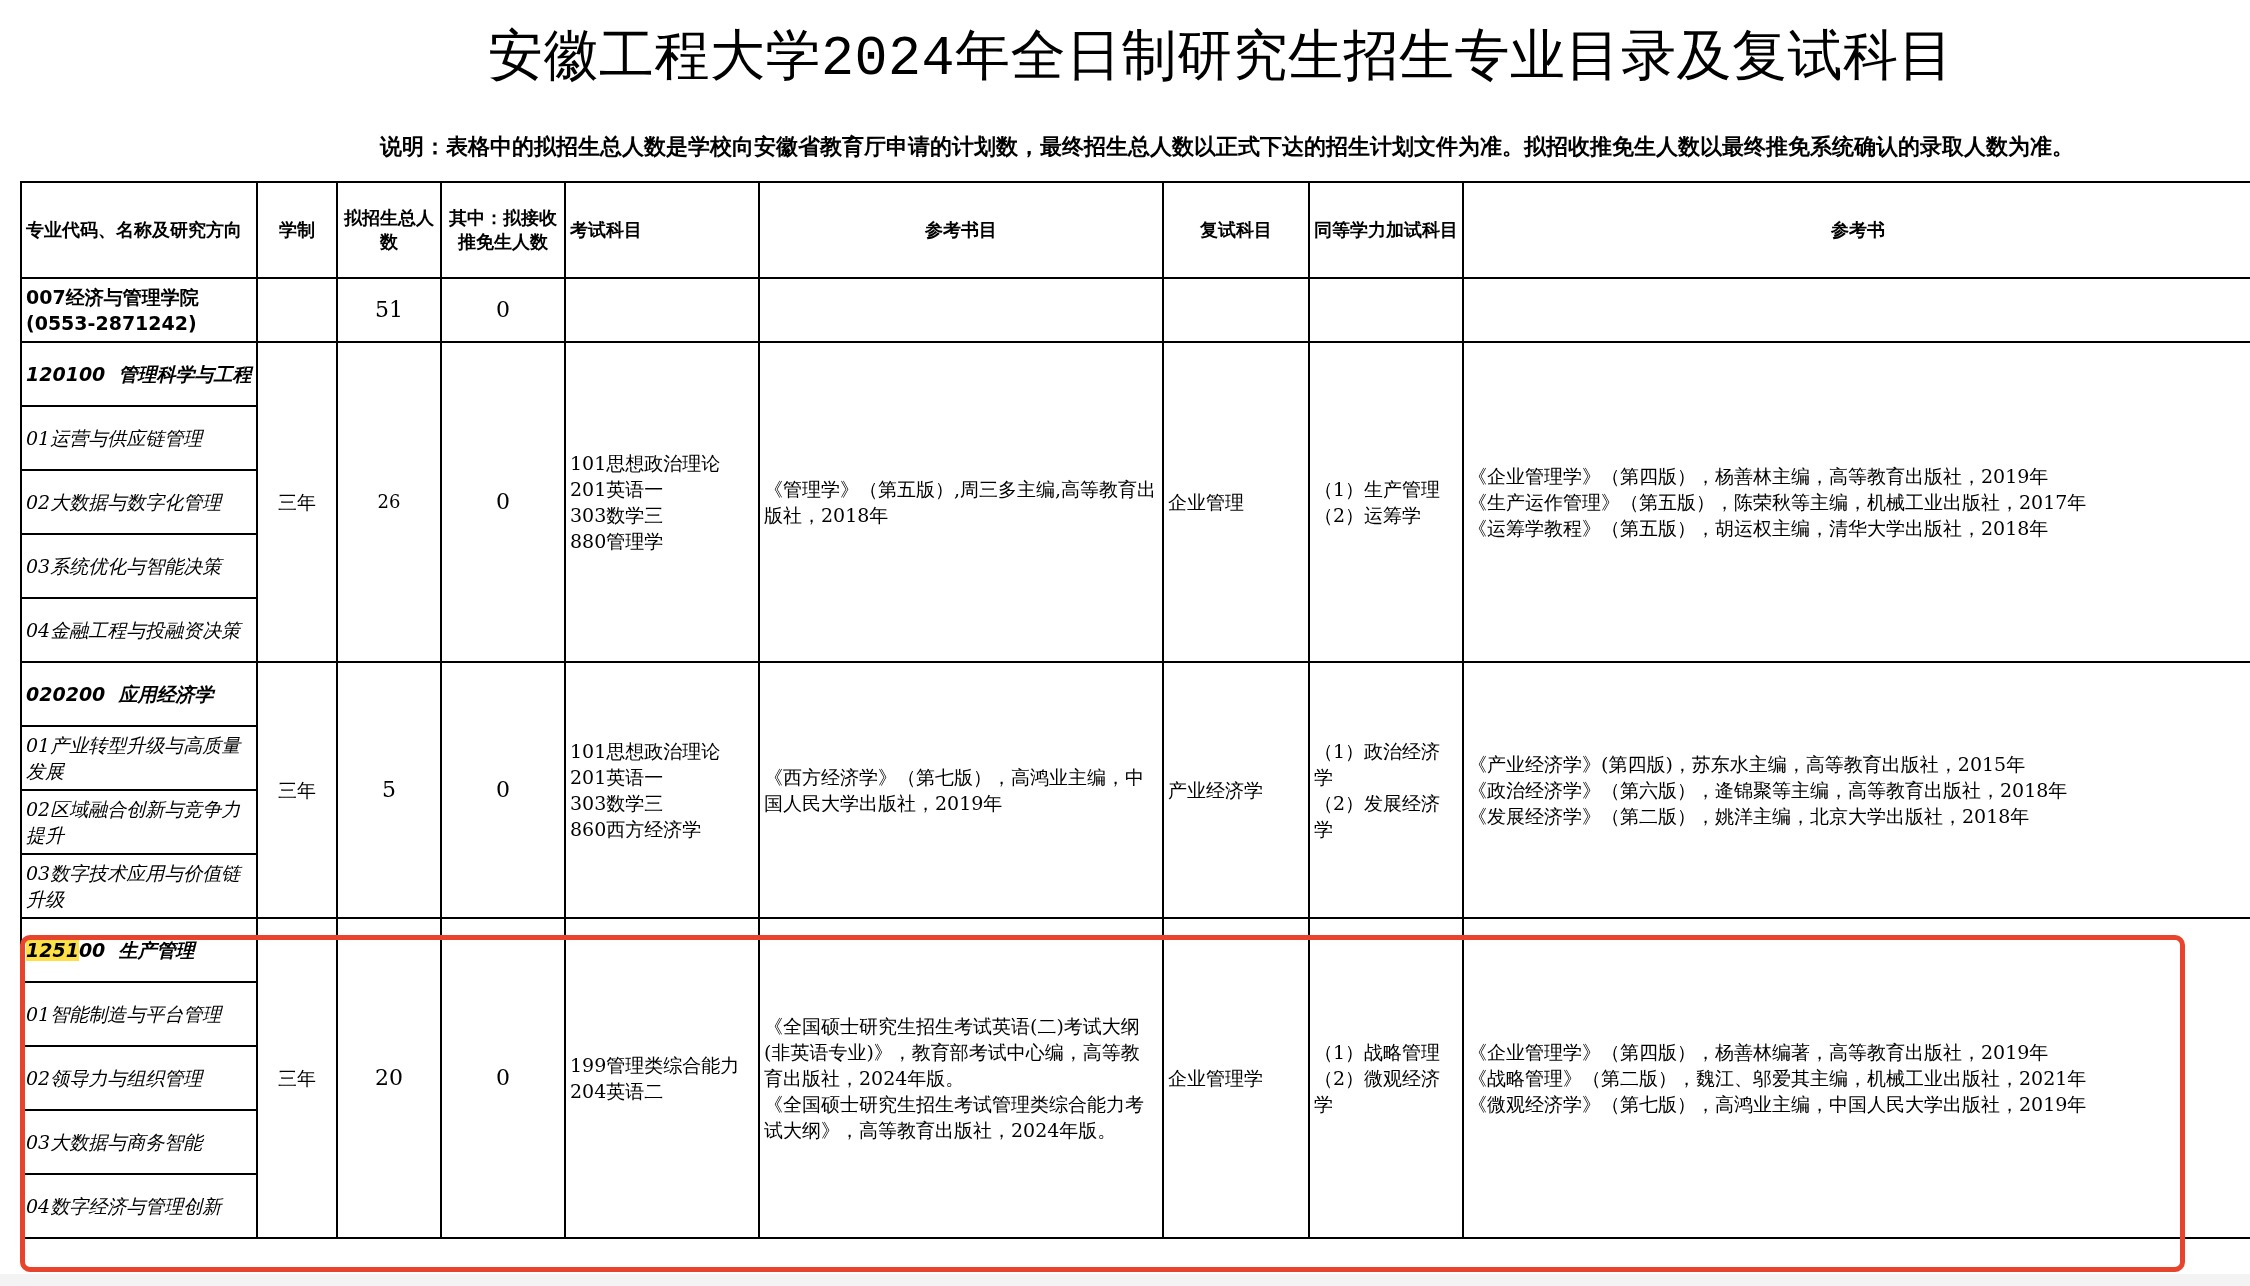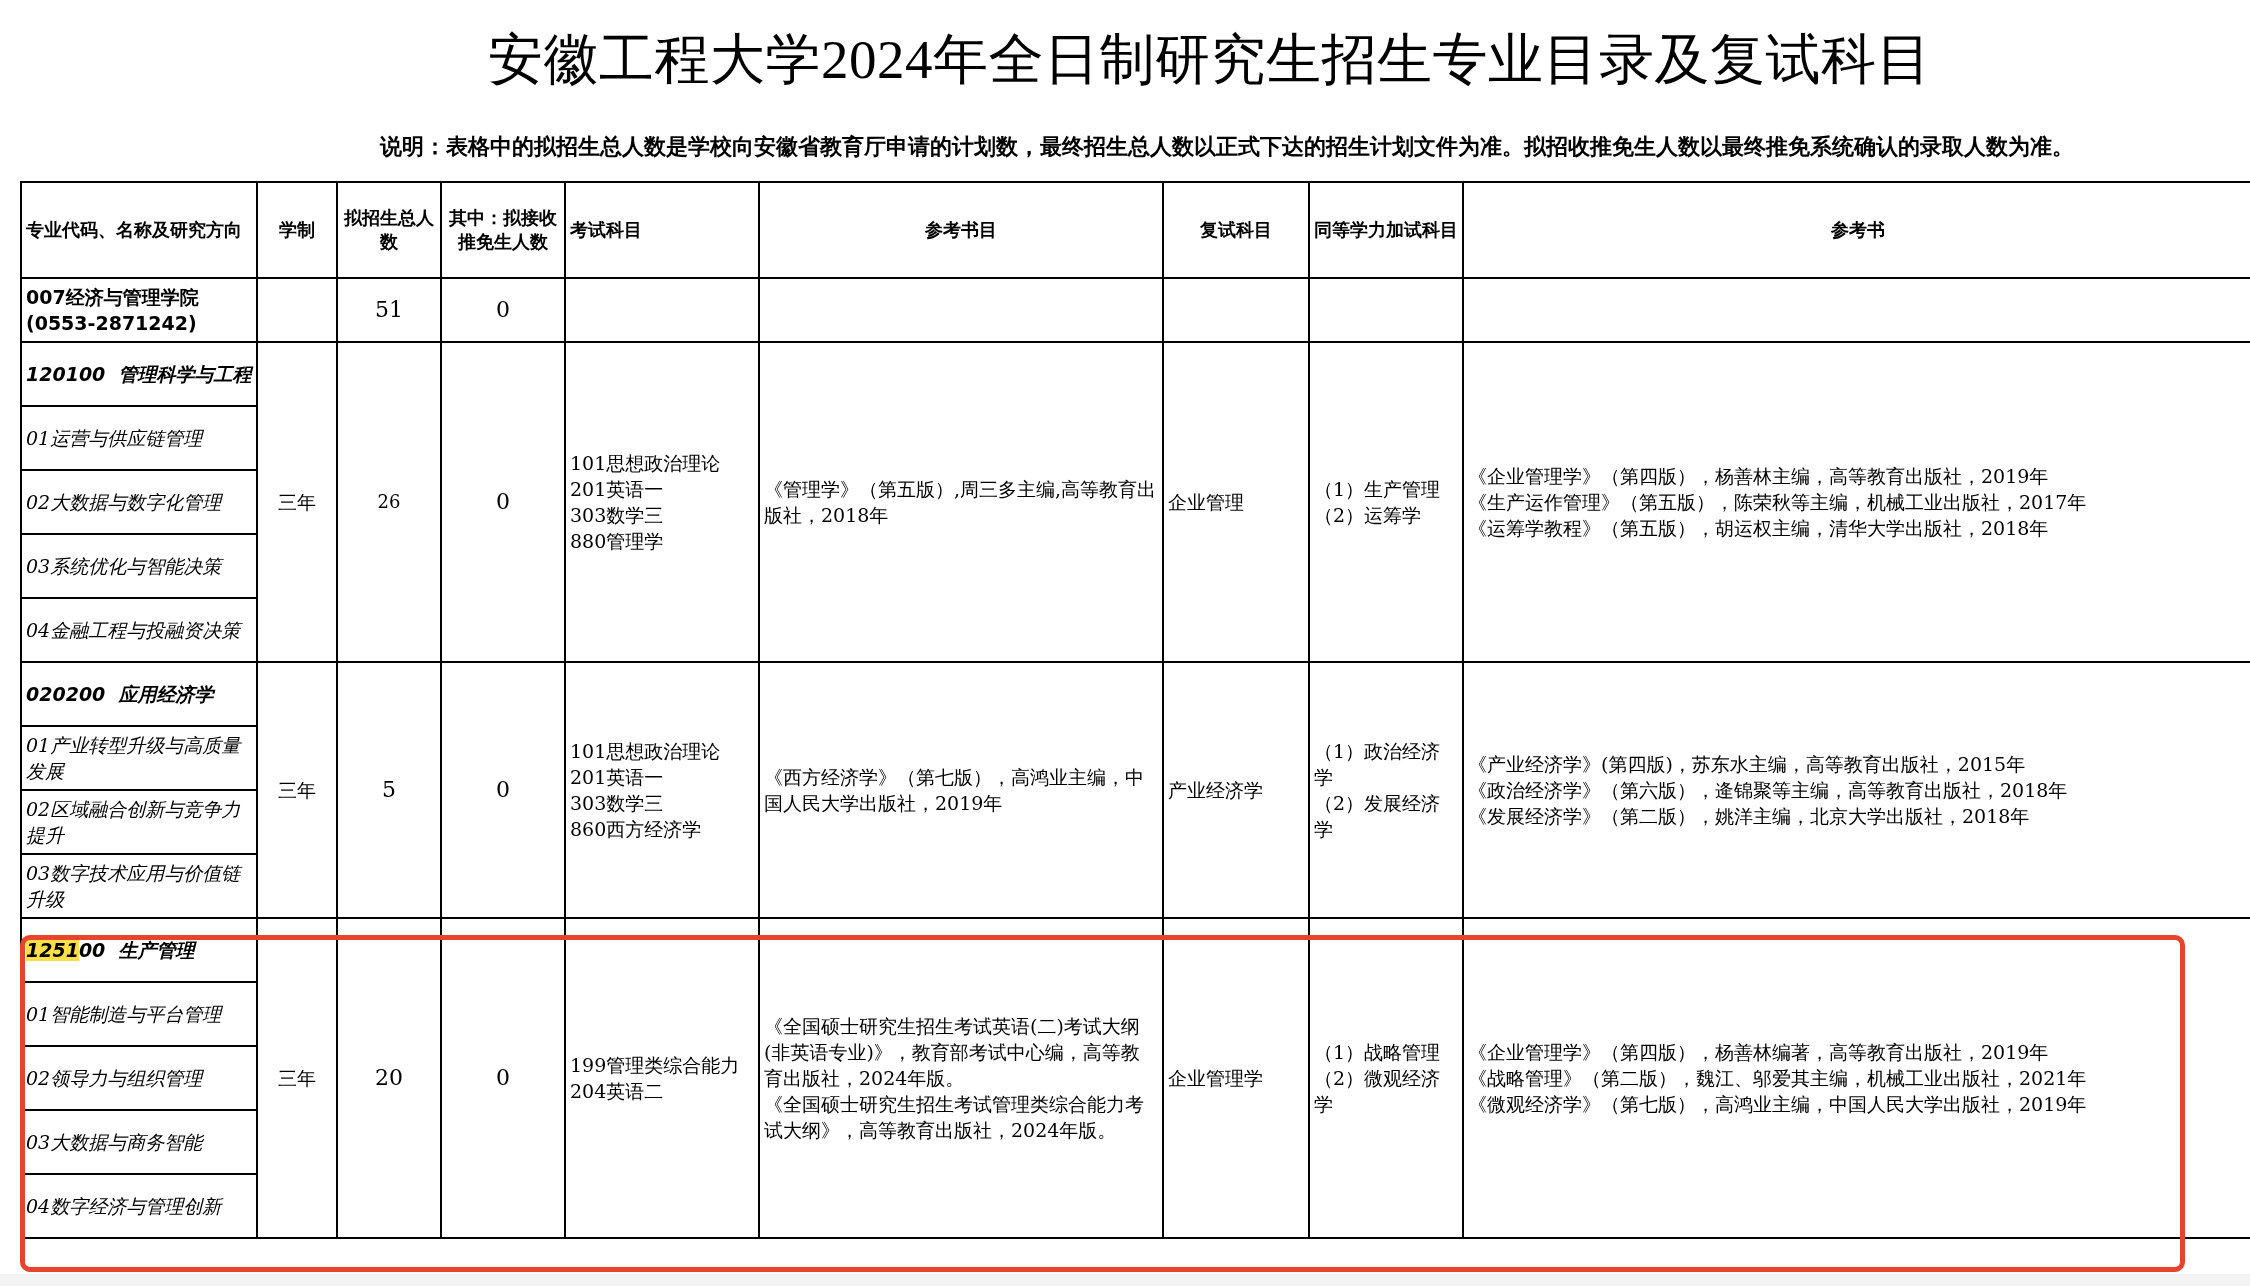--- a/index.html
+++ b/index.html
@@ -5,21 +5,21 @@
     html, body { margin: 0; padding: 0; }
     body {
       width: 2250px; height: 1286px; position: relative; overflow: hidden;
       background: #ffffff;
       font-family: "DejaVu Serif", "Liberation Serif", serif;
       color: #000;
     }
     .page-title {
       position: absolute; left: 0; top: 22px; width: 1887px; text-align: left;
       padding-left: 488px; box-sizing: border-box;
-      font-family: Liberation Serif, serif;
+      font-family: Liberation Mono, monospace;
       font-size: 55px; line-height: 76px; letter-spacing: 0.5px; white-space: nowrap;
     }
     .note {
       position: absolute; left: 380px; top: 134px;
       font-family: Liberation Mono, monospace;
       font-weight: bold; font-size: 22px; line-height: 30px; white-space: nowrap;
     }
     .bottom-band {
       position: absolute; left: 0; top: 1274px; width: 2250px; height: 12px; background: #f3f3f3;
     }

